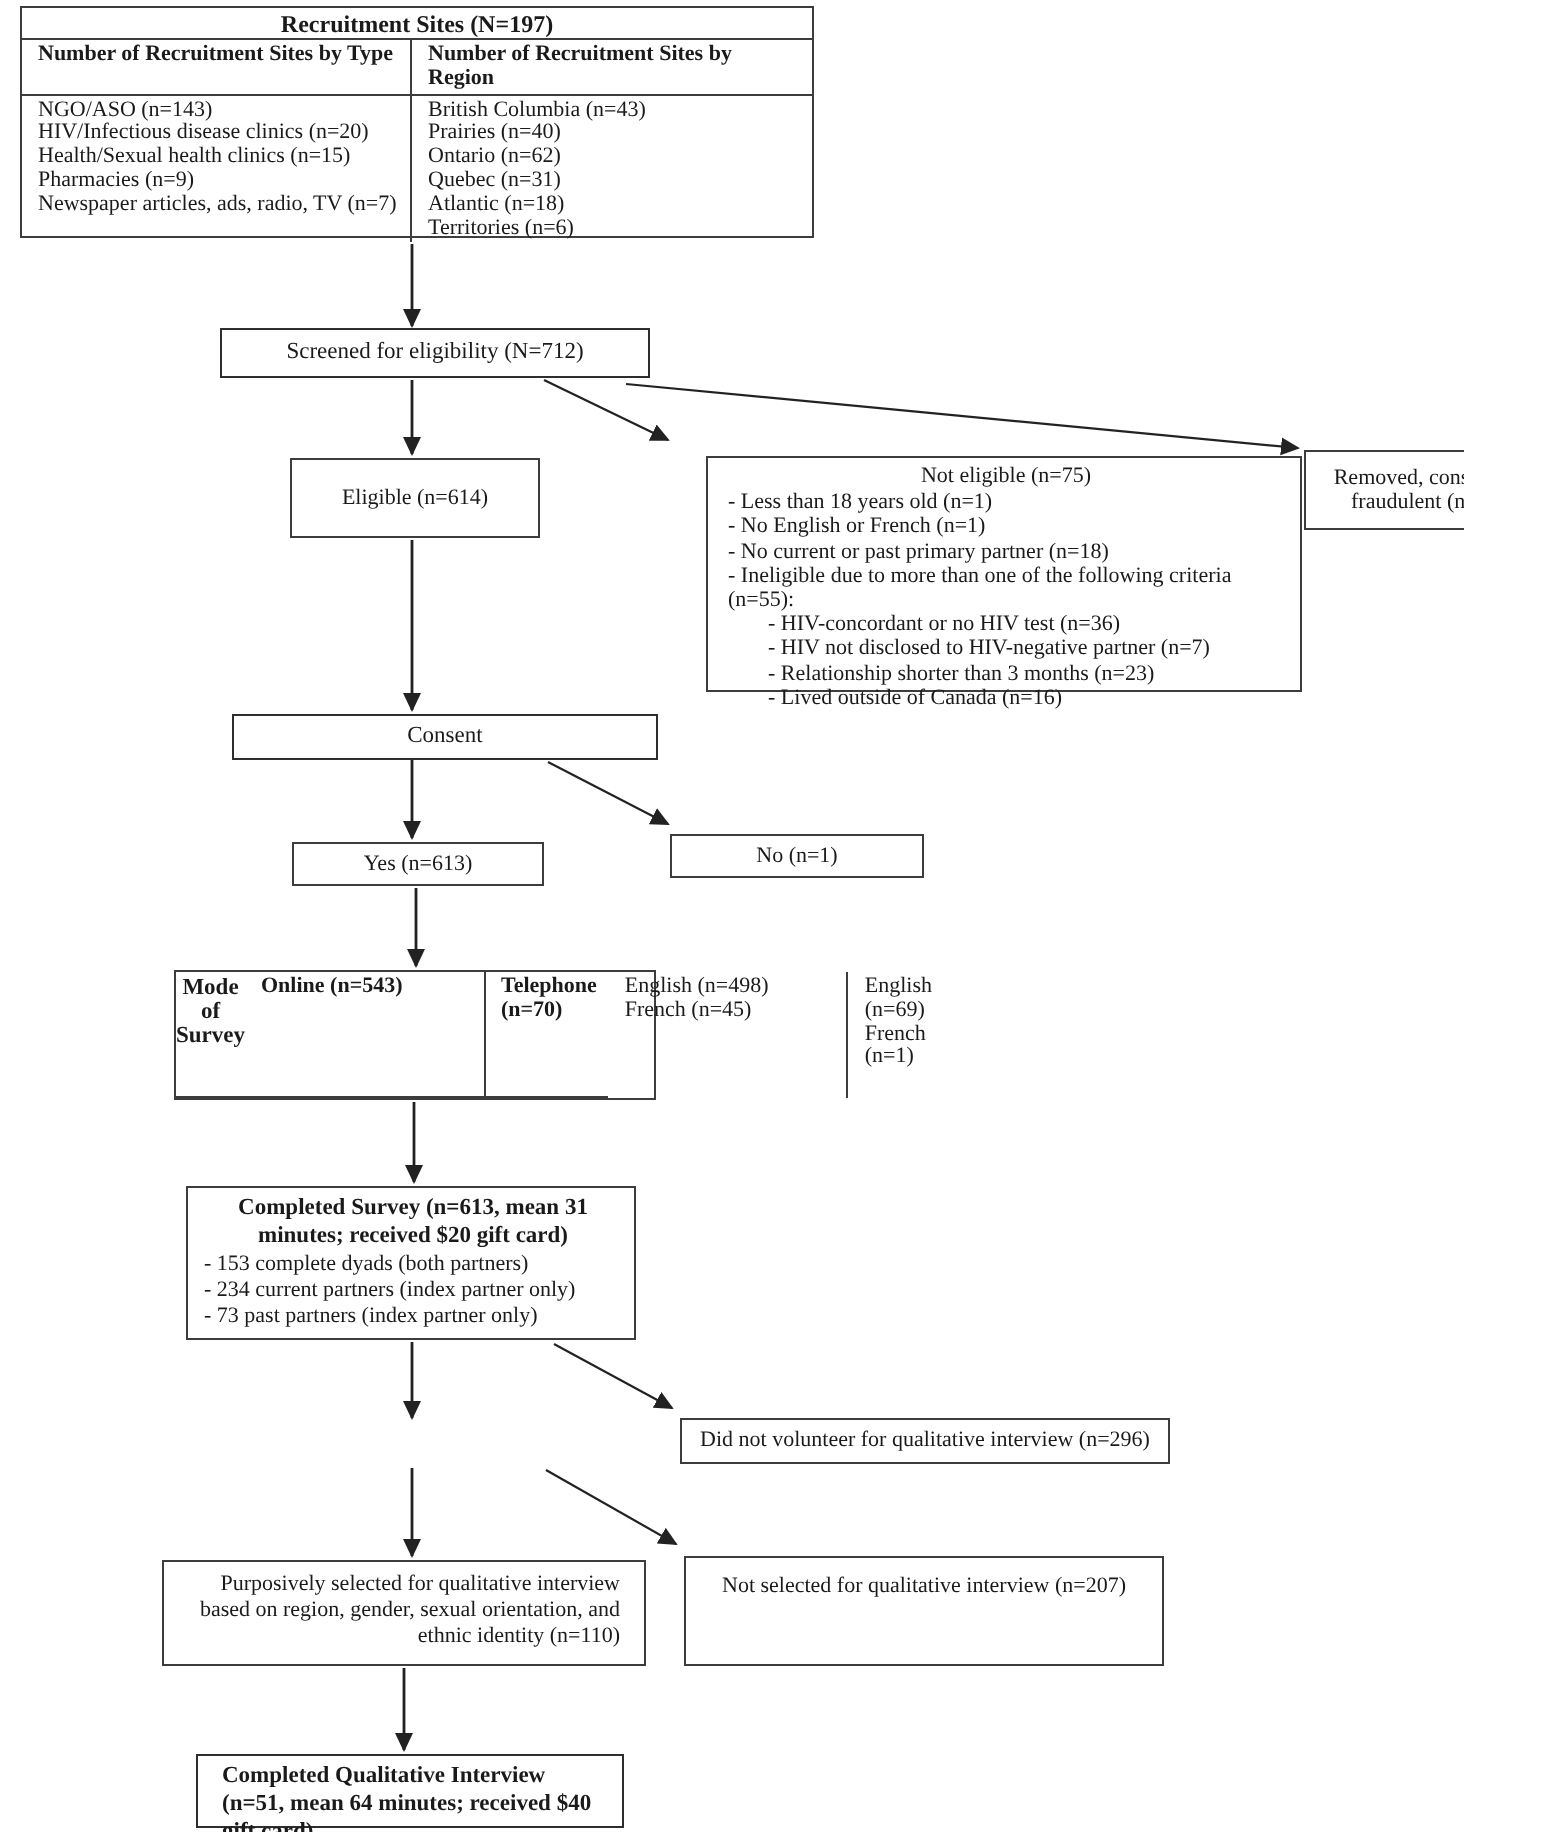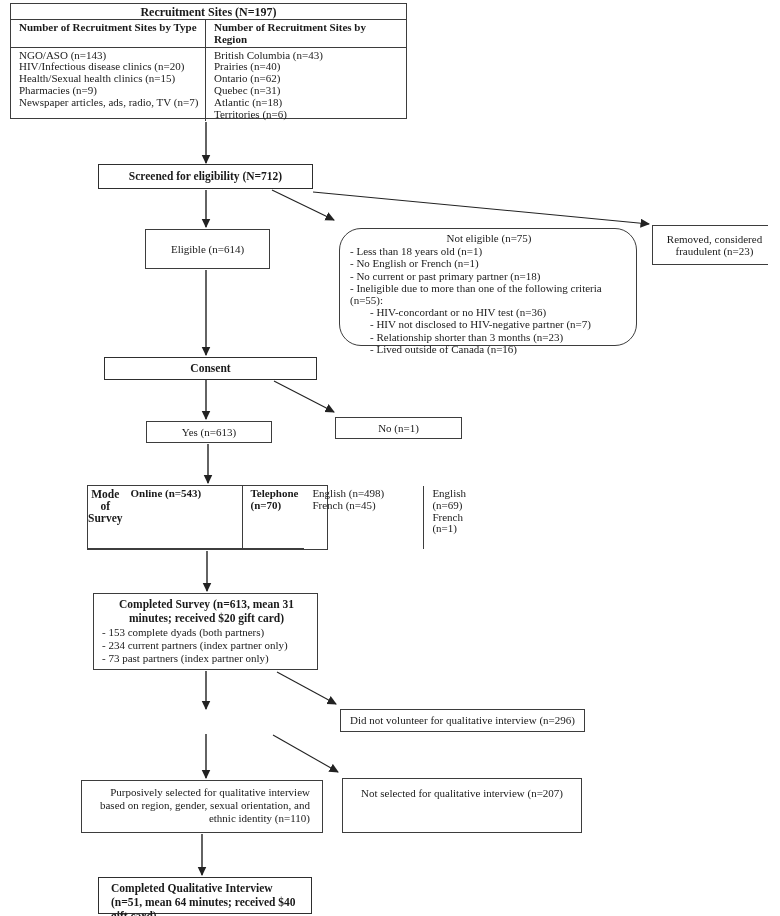--- a/index.html
+++ b/index.html
@@ -3,54 +3,53 @@
 <meta charset="utf-8">
 <style>
   html, body { margin:0; padding:0; background:#fff; }
   .canvas {
     position:relative;
     width:732px; height:916px;
     background:#ffffff;
     font-family:"Liberation Serif", "DejaVu Serif", serif;
     color:#1a1a1a;
     overflow:hidden;
-    padding-left:36px;
   }
   .arrows { position:absolute; left:0; top:0; pointer-events:none; }
   .box {
     position:absolute;
     border:1px solid #3d3d3d;
     background:#fff;
     box-sizing:border-box;
     font-size:11px;
     line-height:12.2px;
   }
   .vcenter { display:flex; align-items:center; justify-content:center; text-align:center; }
-  .bold { font-weight:bold; }
+  .bold { font-weight:normal;margin-left:12px; }
   .emph { border-width:1.5px; border-color:#2e2e2e; }
 
   
   .recruit { left:10px; top:3px; width:397px; height:116px; display:flex; flex-direction:column; }
   .tbl-title {
     font-weight:bold; text-align:center; font-size:12px;
     padding:2px 0 1px 0; border-bottom:1px solid #3d3d3d;
   }
   .tbl-row { display:flex; }
   .tbl-head { border-bottom:1px solid #3d3d3d; font-weight:bold; }
   .tbl-body { flex:1; }
   .tbl-c1 { width:195px; box-sizing:border-box; border-right:1px solid #3d3d3d; padding:1px 6px 1px 8px; }
   .tbl-c2 { flex:1; padding:1px 6px 1px 8px; }
   .tbl-body .tbl-c1 { padding-top:2px; }
   .tbl-body .tbl-c2 { padding-top:2px; }
   .tbl-item { line-height:11.8px; }
 
   
   .screened   { left:98px;  top:164px; width:215px; height:25px; font-size:11.5px; }
   .eligible   { left:145px; top:229px; width:125px; height:40px; }
-  .noteligible{ left:339px; top:228px; width:298px; height:118px; padding:3px 8px 2px 10px;border-radius:22px; }
+  .noteligible{ left:353px; top:228px; width:298px; height:118px; padding:3px 8px 2px 10px; }
   .noteligible .ne-title { text-align:center; margin-bottom:1px; }
   .noteligible .ne-sub { margin-left:20px; }
   .removed    { left:652px; top:225px; width:125px; height:40px; padding:2px 6px; }
   .consent    { left:104px; top:357px; width:213px; height:23px; font-size:11.5px; }
   .yesbox     { left:146px; top:421px; width:126px; height:22px; }
   .nobox      { left:335px; top:417px; width:127px; height:22px; }
 
   
   .mode { left:87px; top:485px; width:241px; height:65px; display:flex; flex-direction:row; }
   .mode .tbl-title { font-size:11.5px; }

